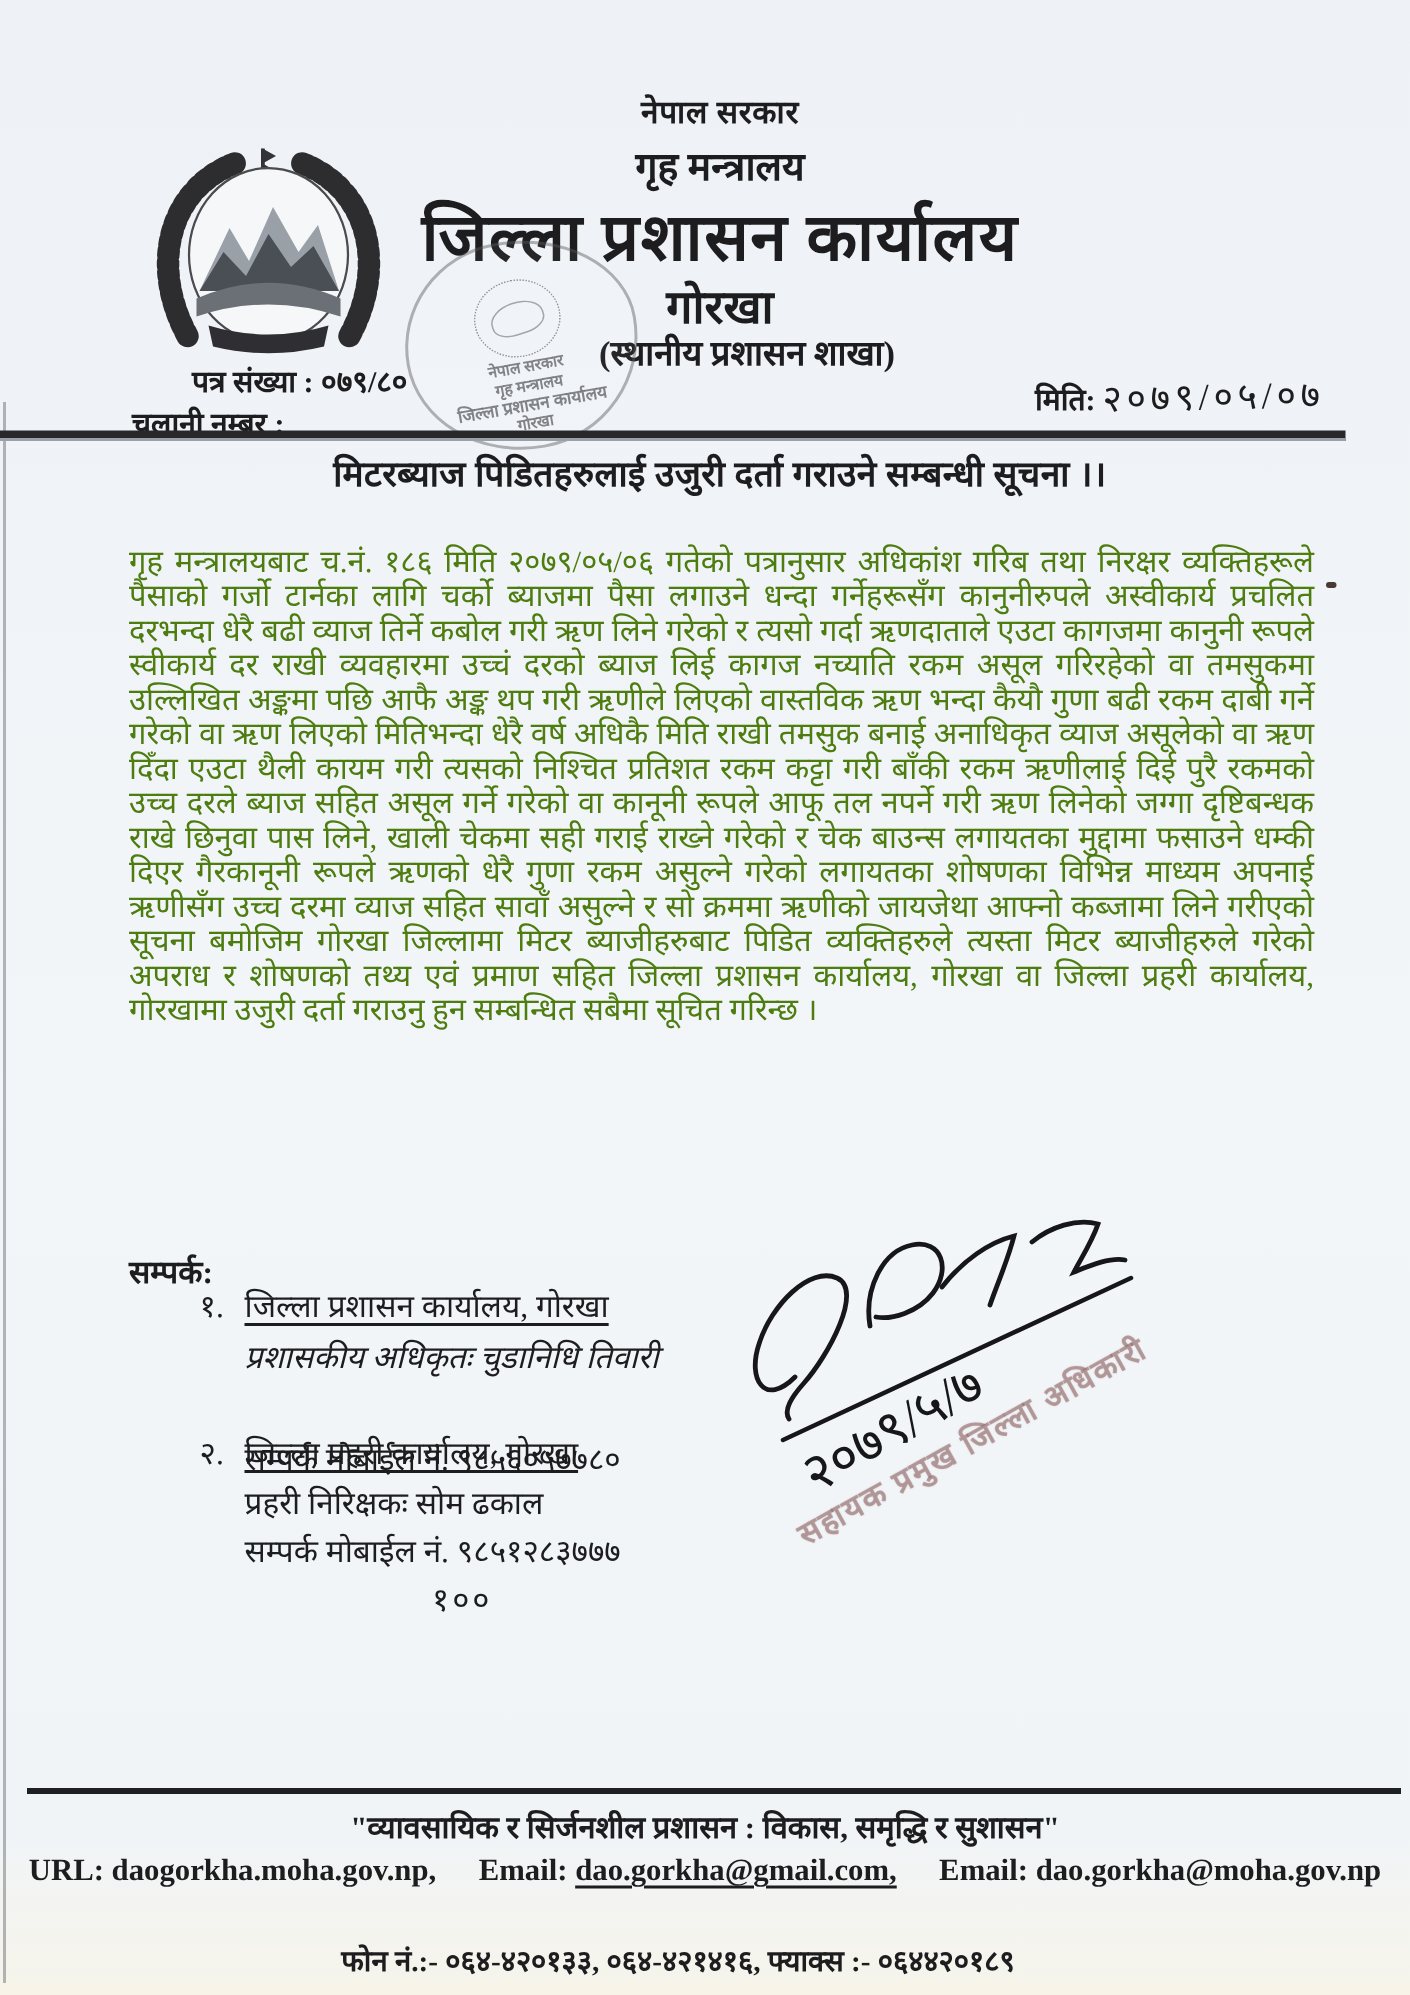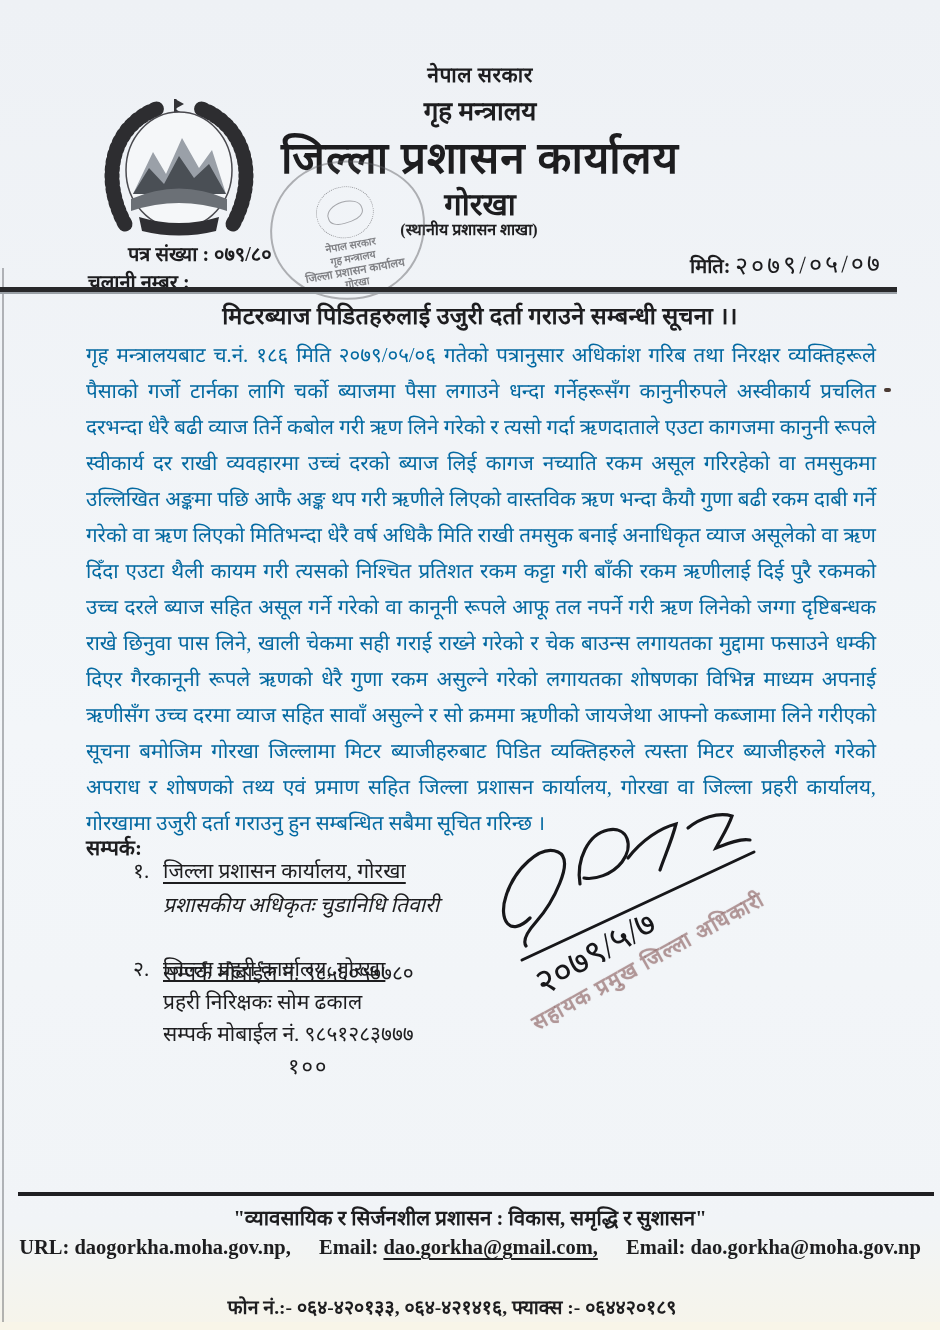--- a/index.html
+++ b/index.html
@@ -10,21 +10,21 @@
     color:#1d1d1f;
   }
   .abs{position:absolute;}
   .center{text-align:center;}
   .b{font-weight:bold;}
   
   .hdr-gov{left:90px;top:60px;width:780px;font-size:21px;letter-spacing:.5px;}
   .hdr-ministry{left:90px;top:92px;width:780px;font-size:26px;}
   .hdr-office{left:90px;top:126px;width:780px;font-size:44px;letter-spacing:1px;}
   .hdr-district{left:90px;top:182px;width:780px;font-size:31px;}
-  .hdr-branch{left:79px;top:218px;width:780px;font-size:16px;text-align:center;}
+  .hdr-branch{left:108px;top:218px;width:780px;font-size:23px;text-align:center;}
   .letter-no{left:88px;top:240px;font-size:20px;margin-left:40px;}
   .dispatch-no{left:88px;top:268px;font-size:20px;}
   .date-row{left:690px;top:246px;font-size:20px;white-space:nowrap;}
   .date-val{font-size:25px;letter-spacing:3px;display:inline-block;transform:rotate(-1.2deg);font-weight:normal;}
   .hdr-rule{left:0;top:287px;width:897px;height:5px;background:#28282a;border-bottom:2px solid #9aa0a6;}
   
   .emblem{left:103px;top:98px;width:152px;height:147px;}
   
   .office-stamp{
     left:270px;top:160px;width:156px;height:140px;
@@ -36,22 +36,22 @@
     padding-bottom:8px;box-sizing:border-box;color:rgba(60,60,65,.85);
   }
   .office-stamp .seal{width:56px;height:50px;border:1.5px dotted rgba(80,80,85,.8);border-radius:50%;
     margin-bottom:2px;position:relative;}
   .office-stamp .seal:before{content:"";position:absolute;left:10px;top:14px;width:34px;height:20px;
     border:1.2px solid rgba(90,90,95,.7);border-radius:50% 50% 40% 40%;transform:rotate(-8deg);}
   .office-stamp .ln{font-size:10.5px;line-height:12.5px;font-weight:bold;white-space:nowrap;}
   .office-stamp .ln.big{font-size:11.5px;}
   
   .subject{left:90px;top:299px;width:780px;font-size:23.5px;letter-spacing:.3px;}
-  .body-par{left:86px;top:337px;width:790px;font-size:20.6px;line-height:36px;
-    text-align:justify;color:#0369a1;}
+  .body-par{left:86px;top:364px;width:790px;font-size:20.6px;line-height:23px;
+    text-align:justify;color:#4d7c0f;}
   
   .contact-h{left:86px;top:833px;font-size:21px;}
   .c-row{font-size:21px;white-space:nowrap;}
   .c-no{position:absolute;left:133px;}
   .c-title{position:absolute;left:163px;text-decoration:underline;text-underline-offset:4px;text-align:center;}
   .c-sub{position:absolute;left:163px;}
   .r1{top:856px;} .r2{top:890px;font-style:italic;} .r3{top:958px;}
   .r4{top:954px;} .r5{top:987px;} .r6{top:1019px;text-align:center;}
   .hotline{left:288px;top:1050px;font-size:22px;letter-spacing:2px;}
   

